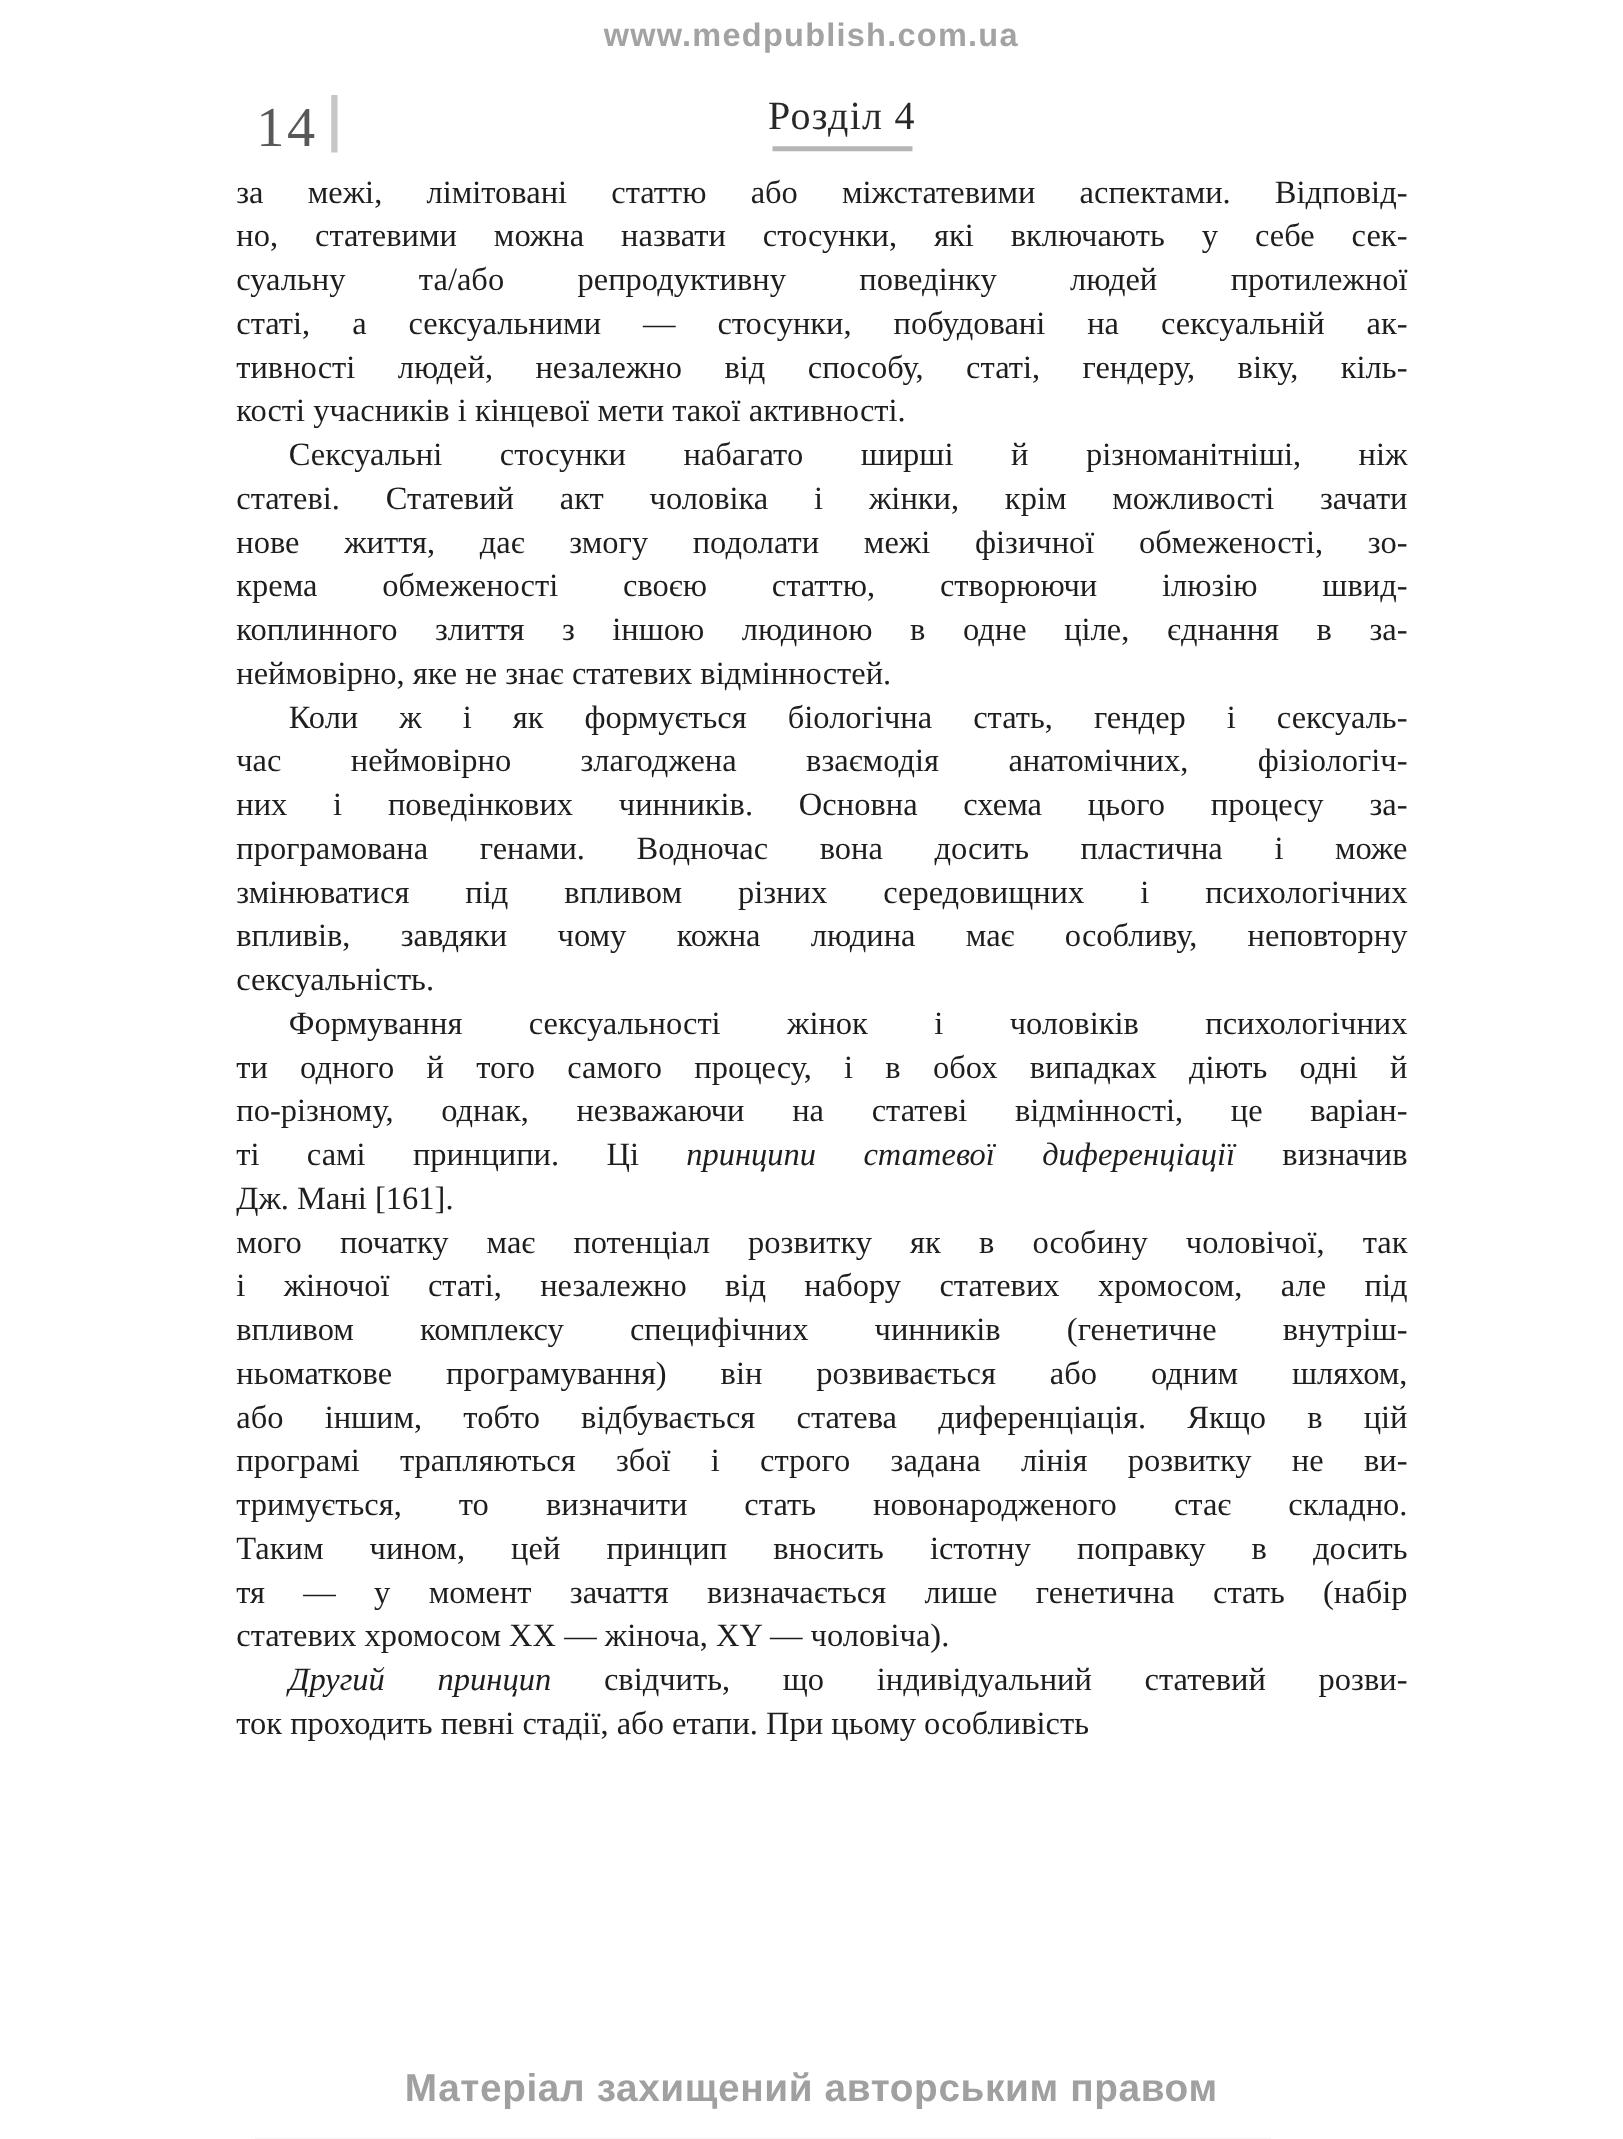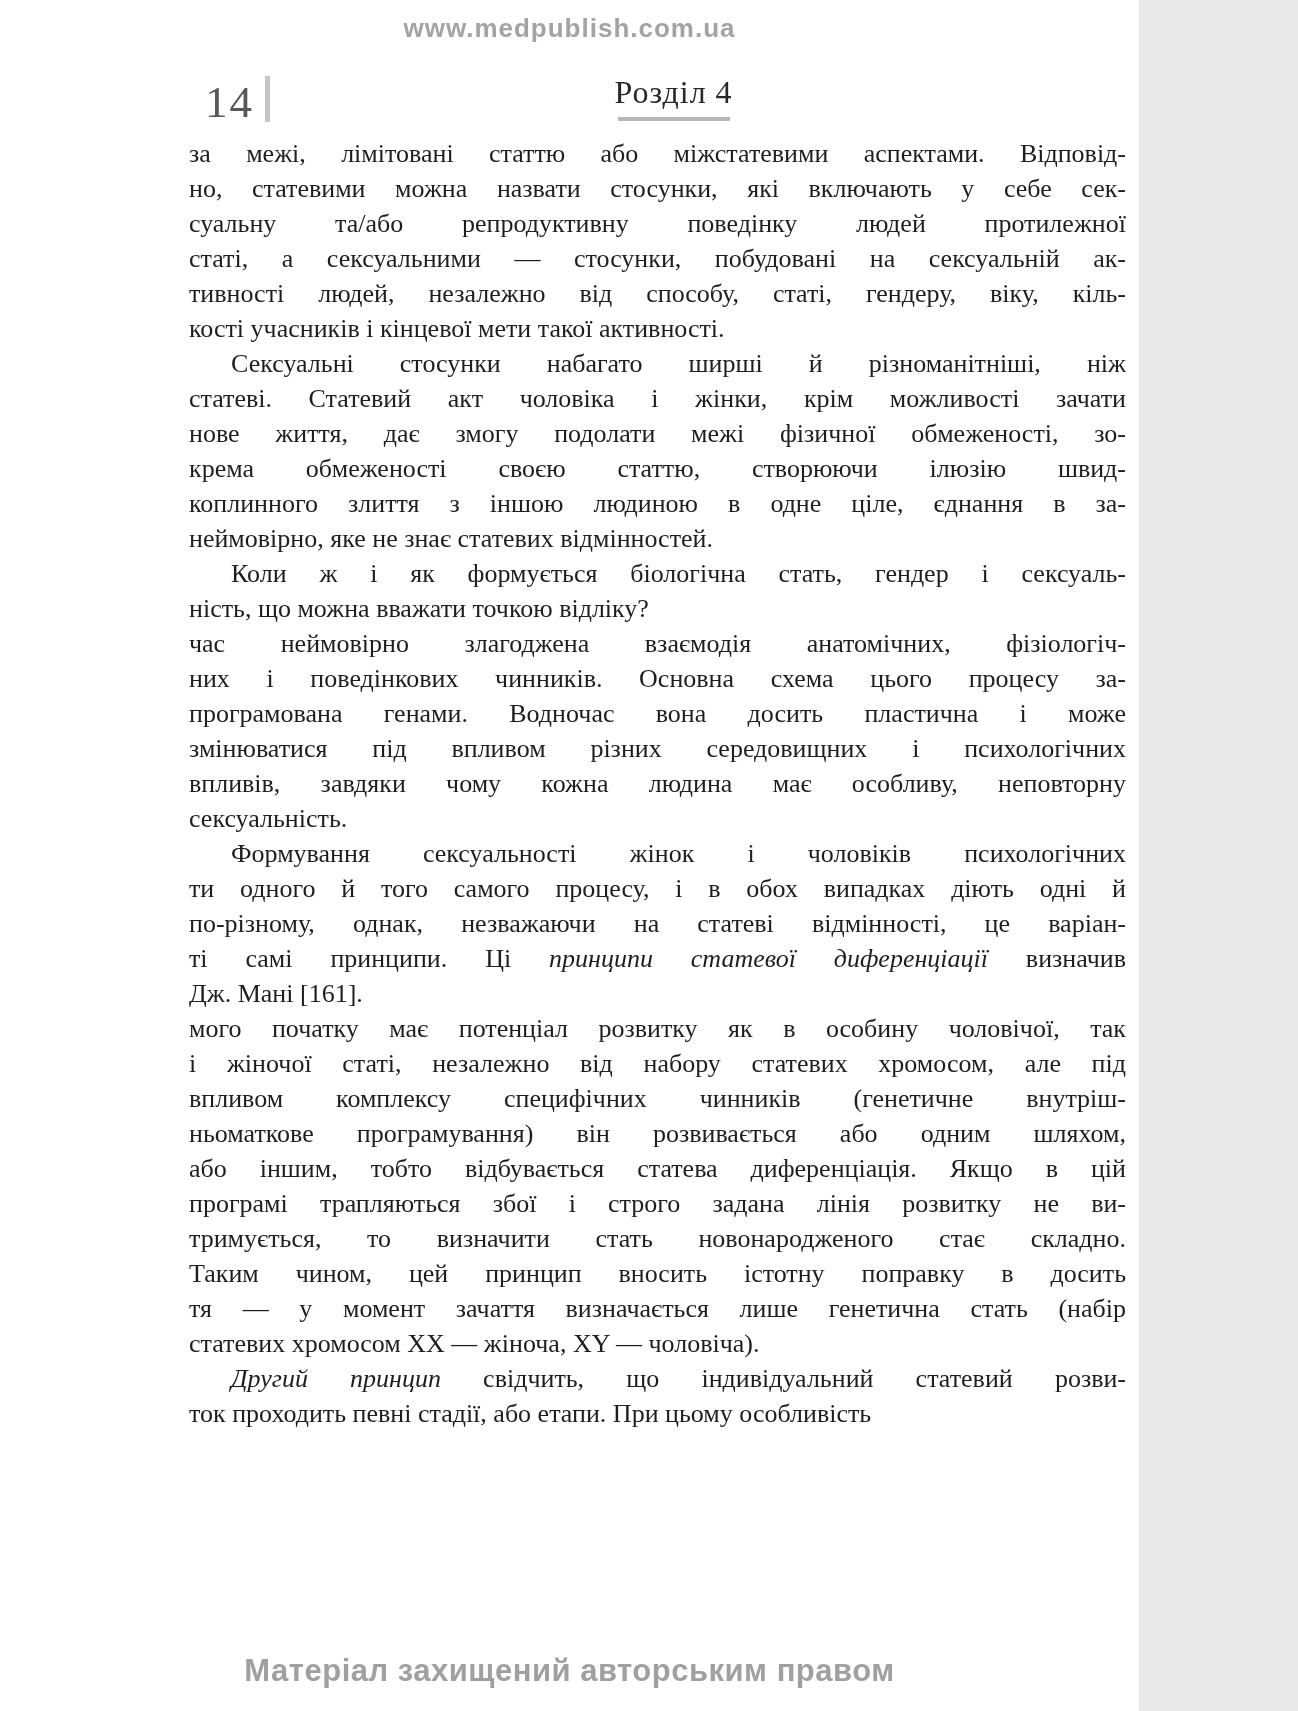--- a/index.html
+++ b/index.html
@@ -3,21 +3,21 @@
 <meta charset="utf-8">
 <style>
   :root{
     --background:#ffffff; --text:#1e1e1e; --page_number:#585858;
     --heading:#282828; --rule:#b6b6b6; --divider:#c6c6c6;
     --watermark_top:#a3a3a3; --watermark_bottom:#a0a0a0;
   }
   *{margin:0;padding:0;box-sizing:border-box;}
   html,body{background:#e9e9e9;}
   .page{
-    position:relative; width:1139px; height:1711px;
+    position:relative; width:1298px; height:1711px;
     background:var(--background);
     font-family:"Liberation Serif", serif;
     overflow:hidden;
     padding-left:40px;
   }
   .watermark{
     position:absolute; left:0; width:100%; text-align:center;
     font-family:"Liberation Sans", sans-serif; font-weight:bold;
   }
   .watermark.top{ top:13px; font-size:26px; letter-spacing:1px; color:var(--watermark_top); }
@@ -78,21 +78,20 @@
       <div class="para">
         <div class="line indent"><span>Сексуальні стосунки набагато ширші й різноманітніші, ніж</span></div>
         <div class="line"><span>статеві. Статевий акт чоловіка і жінки, крім можливості зачати</span></div>
         <div class="line"><span>нове життя, дає змогу подолати межі фізичної обмеженості, зо-</span></div>
         <div class="line"><span>крема обмеженості своєю статтю, створюючи ілюзію швид-</span></div>
         <div class="line"><span>коплинного злиття з іншою людиною в одне ціле, єднання в за-</span></div>
         <div class="line last"><span>неймовірно, яке не знає статевих відмінностей.</span></div>
       </div>
       <div class="para">
         <div class="line indent"><span>Коли ж і як формується біологічна стать, гендер і сексуаль-</span></div>
-        <div class="line last"><span>ність, що можна вважати точкою відліку?</span></div>
       </div>
       <div class="para">
         <div class="line"><span>час неймовірно злагоджена взаємодія анатомічних, фізіологіч-</span></div>
         <div class="line"><span>них і поведінкових чинників. Основна схема цього процесу за-</span></div>
         <div class="line"><span>програмована генами. Водночас вона досить пластична і може</span></div>
         <div class="line"><span>змінюватися під впливом різних середовищних і психологічних</span></div>
         <div class="line"><span>впливів, завдяки чому кожна людина має особливу, неповторну</span></div>
         <div class="line last"><span>сексуальність.</span></div>
       </div>
       <div class="para">

